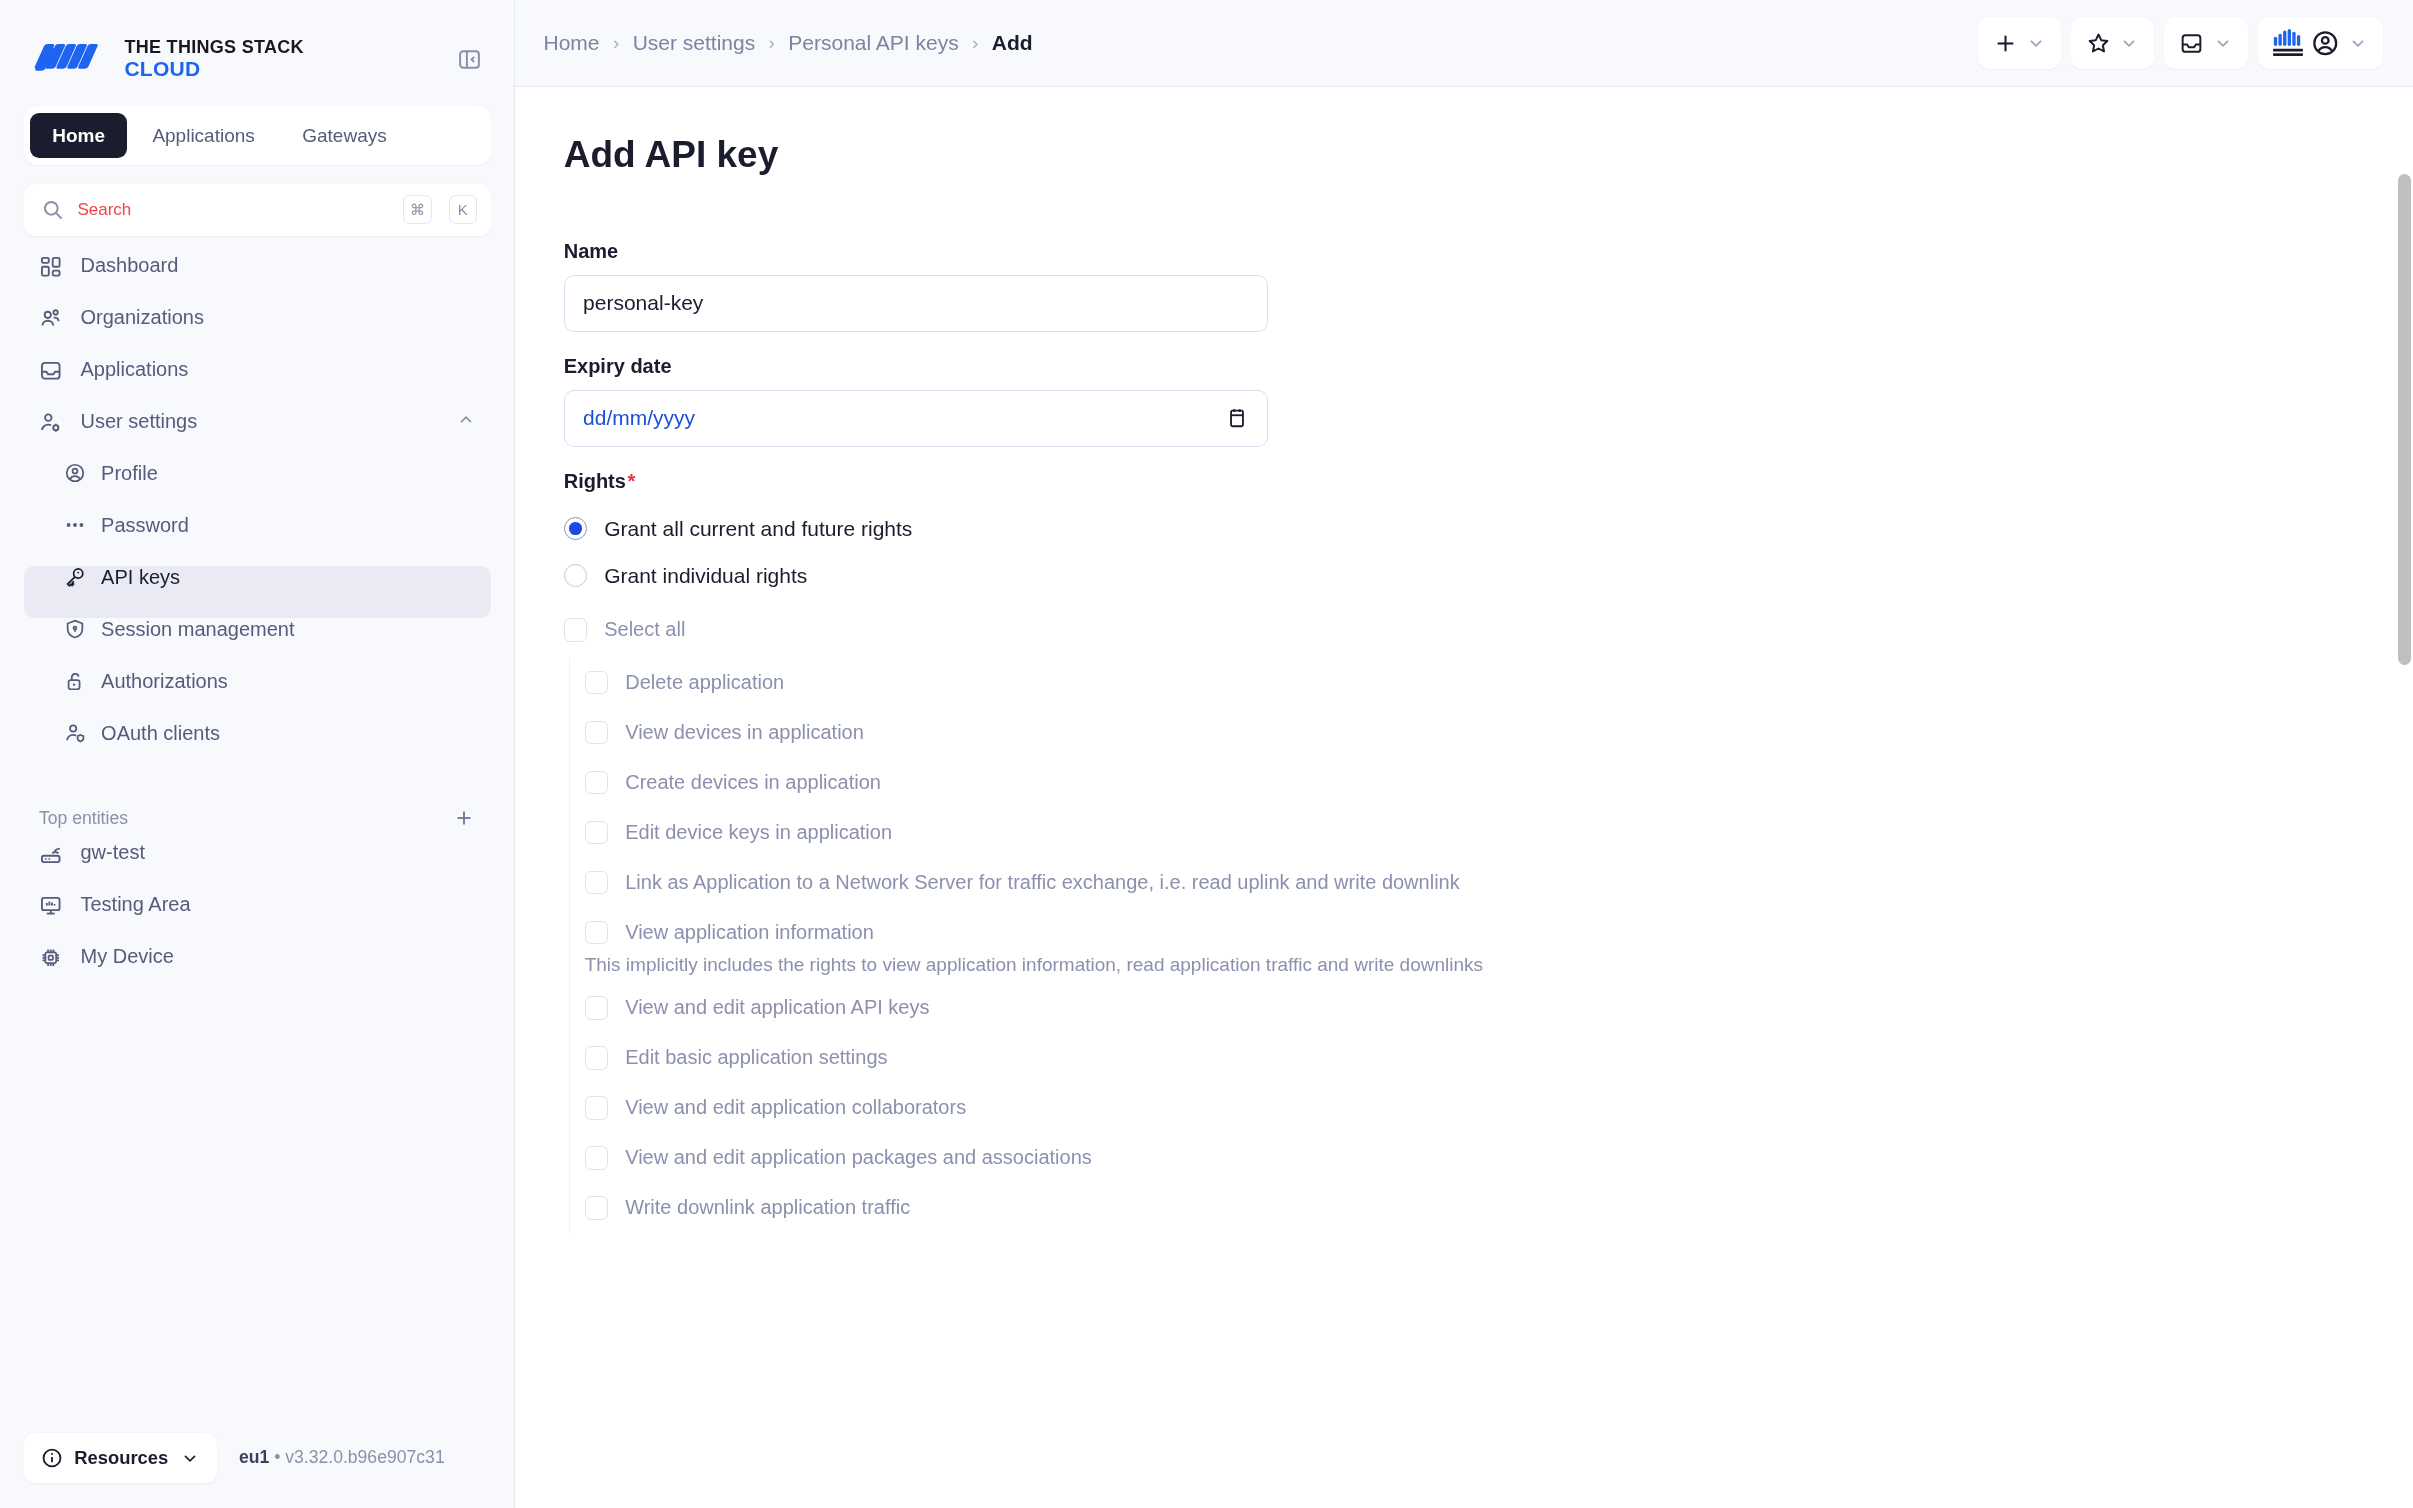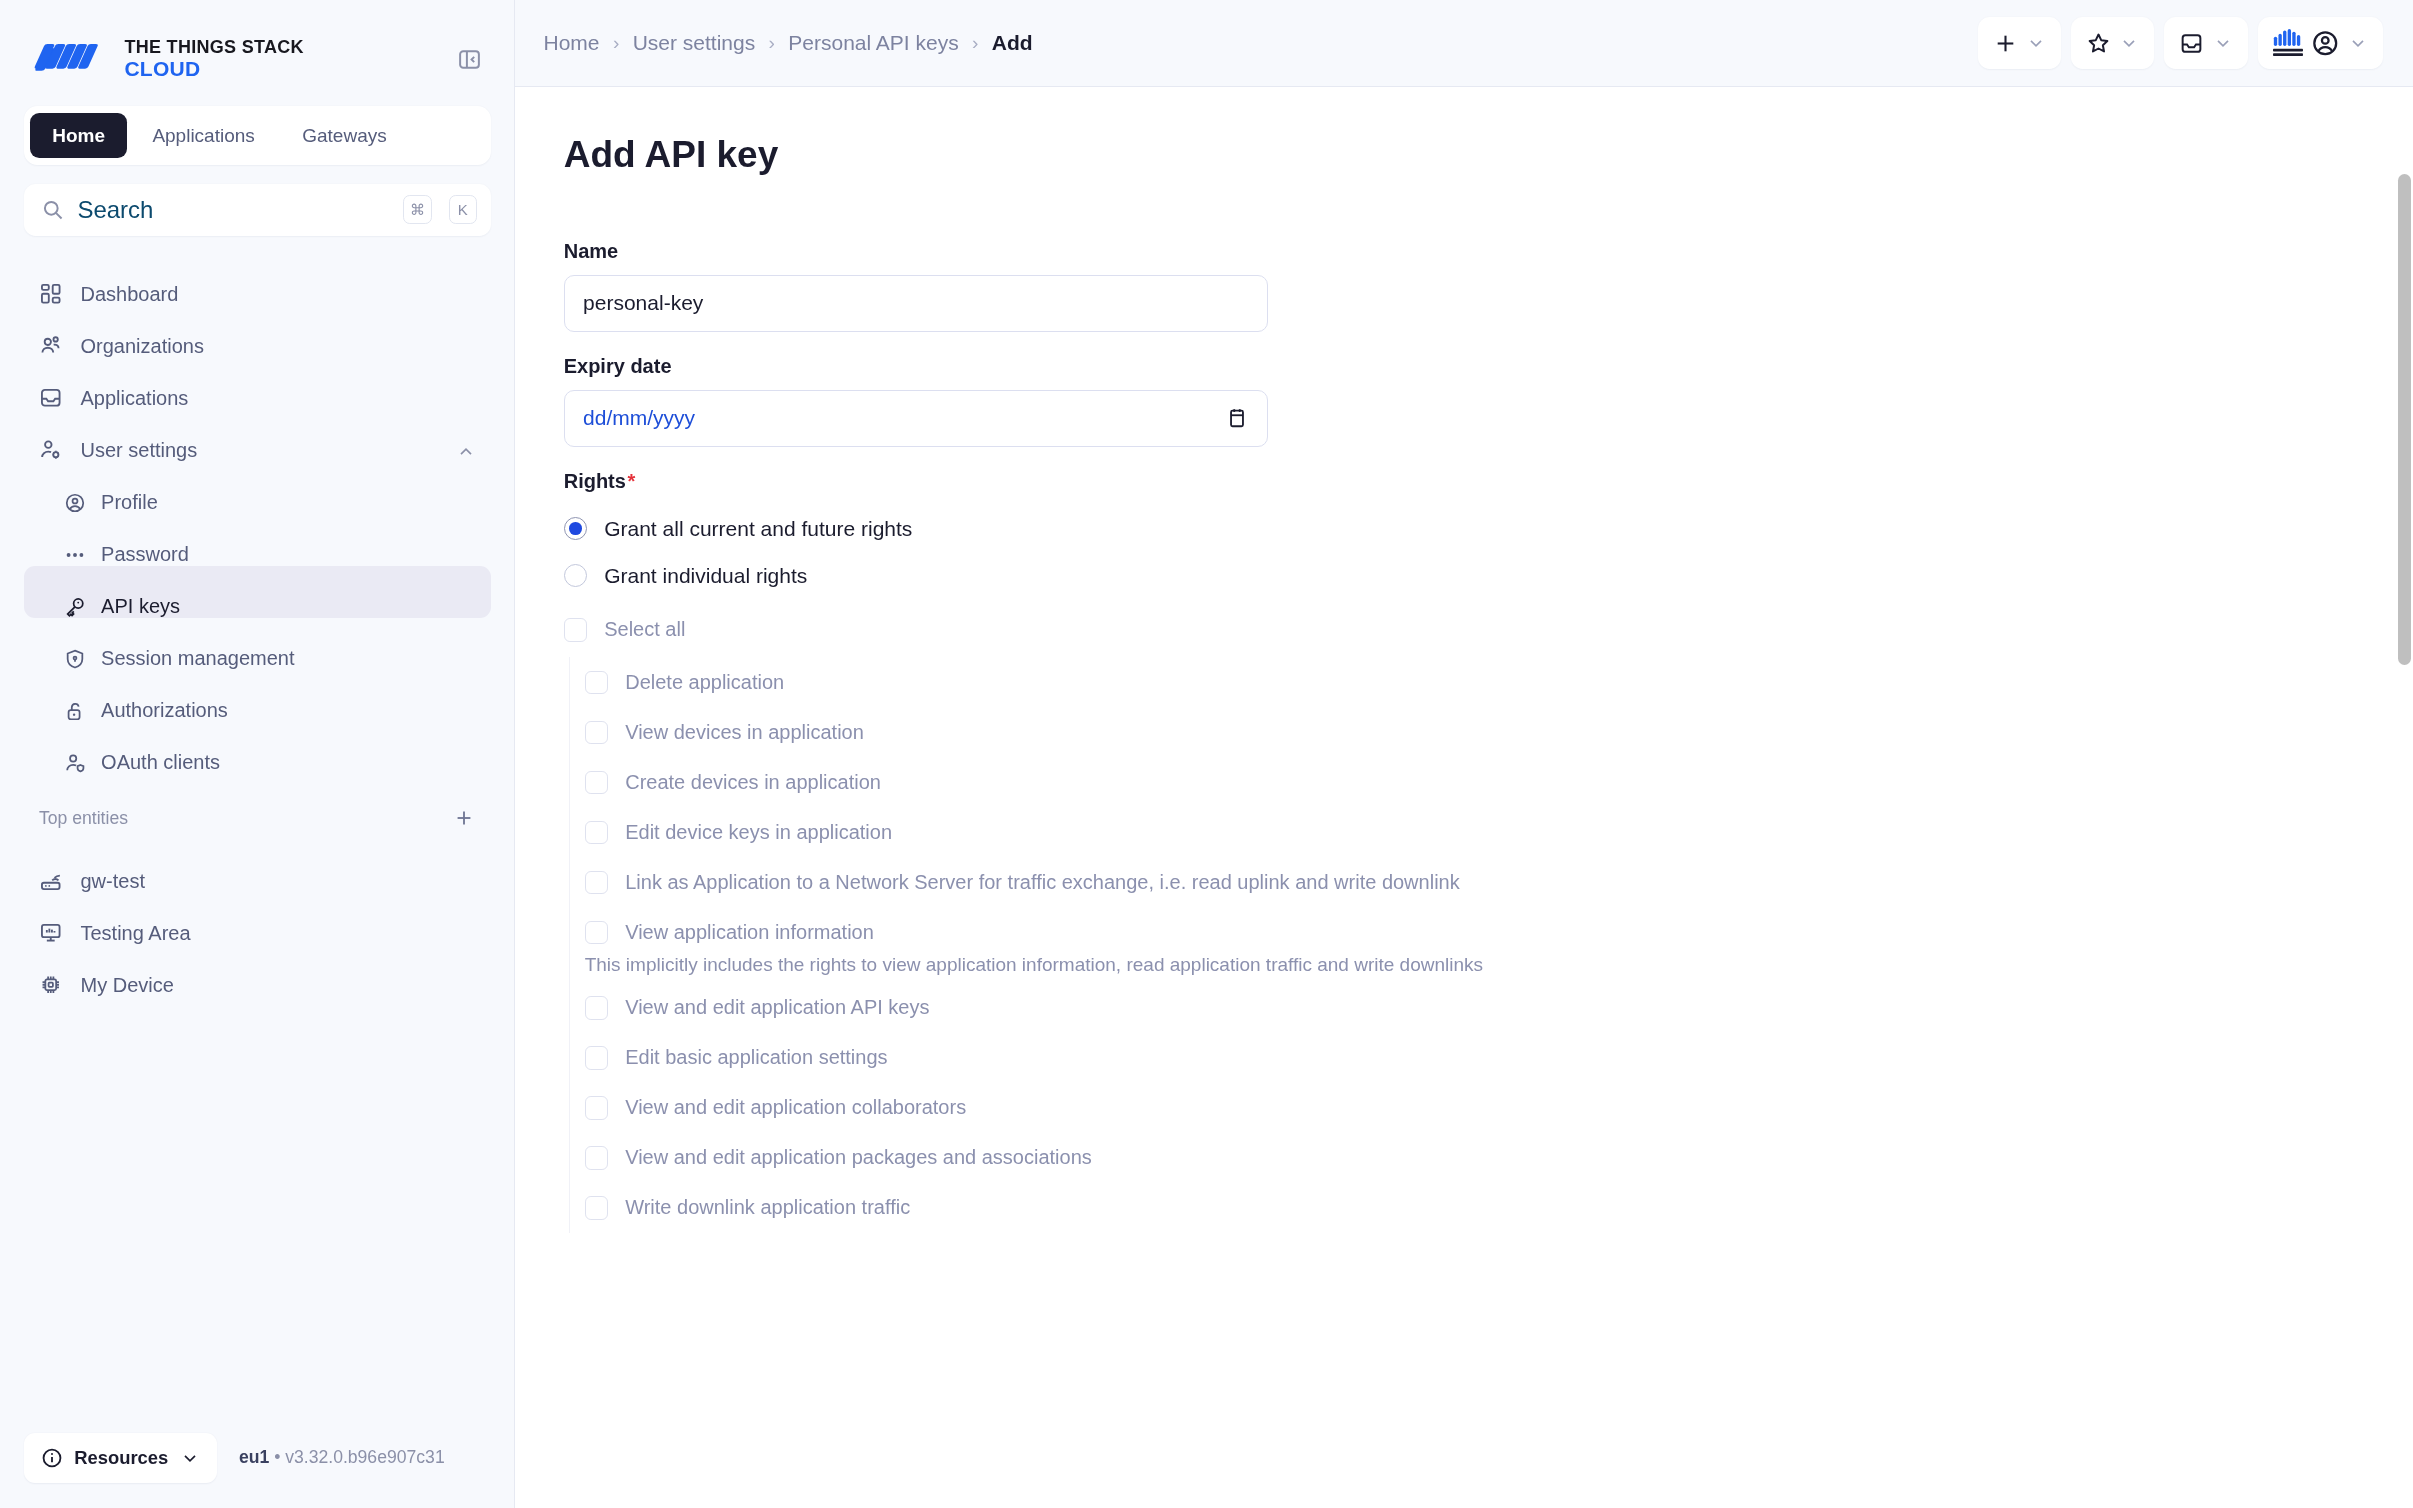--- a/index.html
+++ b/index.html
@@ -54,31 +54,31 @@
   }
   .sb-tab.active { background: #1b1c2e; color: #ffffff; font-weight: bold; }
 
   
   .sb-search-wrap { padding: 18.4px 23.5px 0 23.5px; }
   .sb-search {
     background: #ffffff; border-radius: 11.7px; height: 52px;
     display: flex; align-items: center; padding: 0 13.4px 0 17px; gap: 13.4px;
     box-shadow: 0 0.8px 1.7px rgba(25,35,80,.05);
   }
-  .sb-search .ph { flex: 1; font-size: 24px; color: #0c4a6e; }
+  .sb-search .ph { flex: 1; font-size: 17px; color: #ef4444; }
   .kbd {
     width: 28.5px; height: 28.5px; border: 1.3px solid #e2e6f0;
     border-radius: 6.7px; display: flex; align-items: center;
     justify-content: center; font-size: 15px; color: #8b90a8; margin-left: 3.4px;
   }
 
   
   .sb-nav { margin-top: 18.4px; padding: 0 23.5px; }
   .nav-item {
-    display: flex; align-items: flex-end; gap: 17px;
+    display: flex; align-items: flex-start; gap: 17px;
     height: 52px; padding: 0 15px; border-radius: 11px;
     color: #555c7b; font-size: 20px; cursor: pointer;
   }
   .nav-item .ico { width: 25px; height: 25px; flex: none; display:flex; align-items:center; justify-content:center; }
   .nav-item.sub { padding-left: 40px; gap: 15px; }
   .nav-item.sub .ico { width: 22.6px; height: 22.6px; }
   .nav-item.active { background: #eaeaf4; color: #1b1c2e; }
   .nav-item .chev { margin-left: auto; color: #8b90a8; display:flex; }
   .nav-label { white-space: nowrap; }
 

